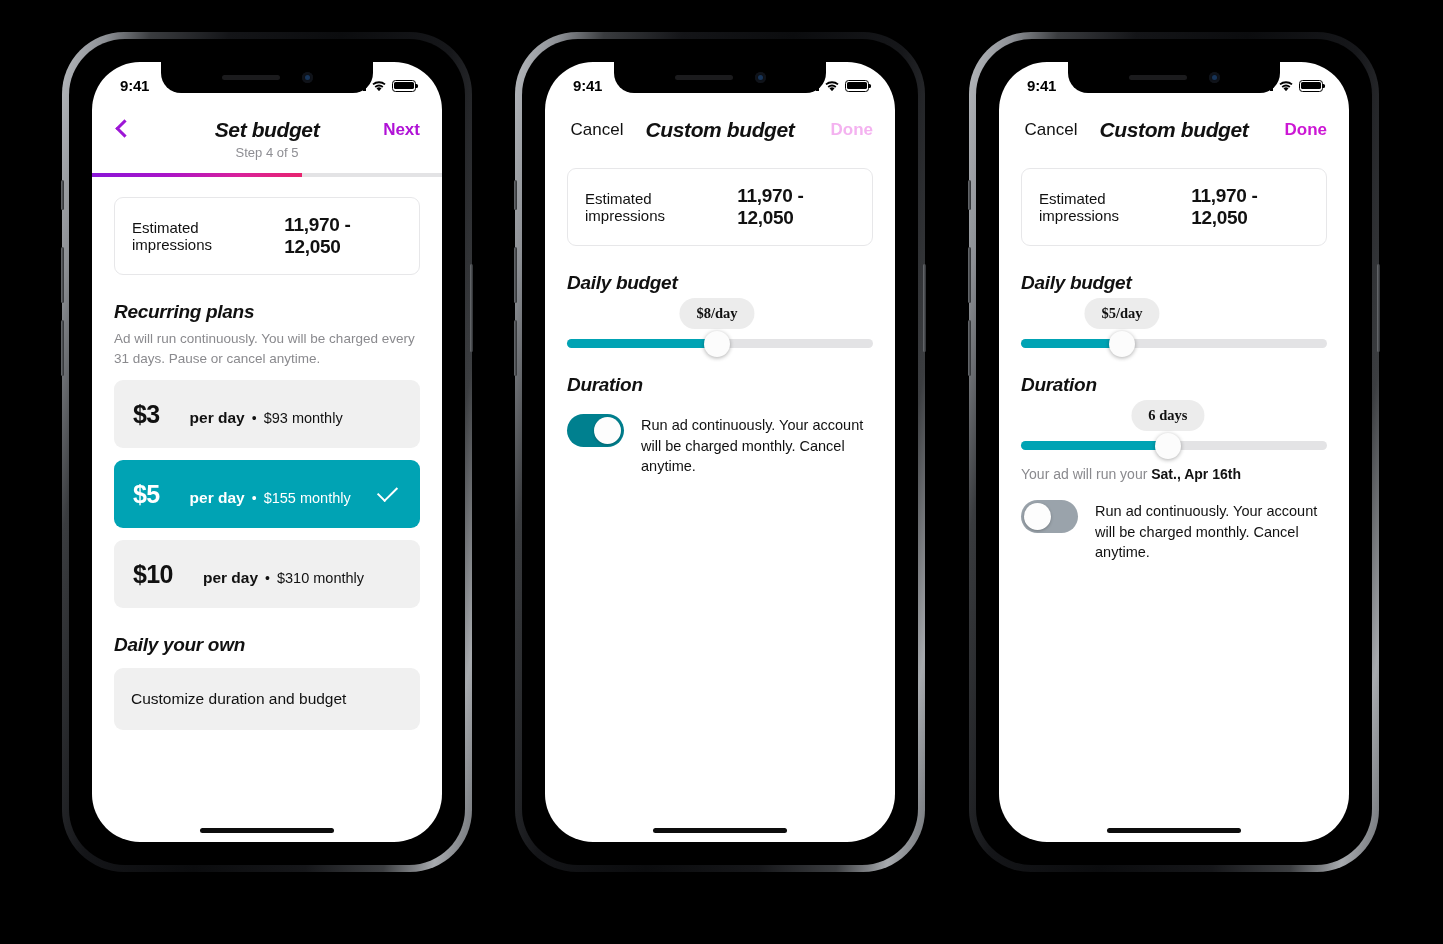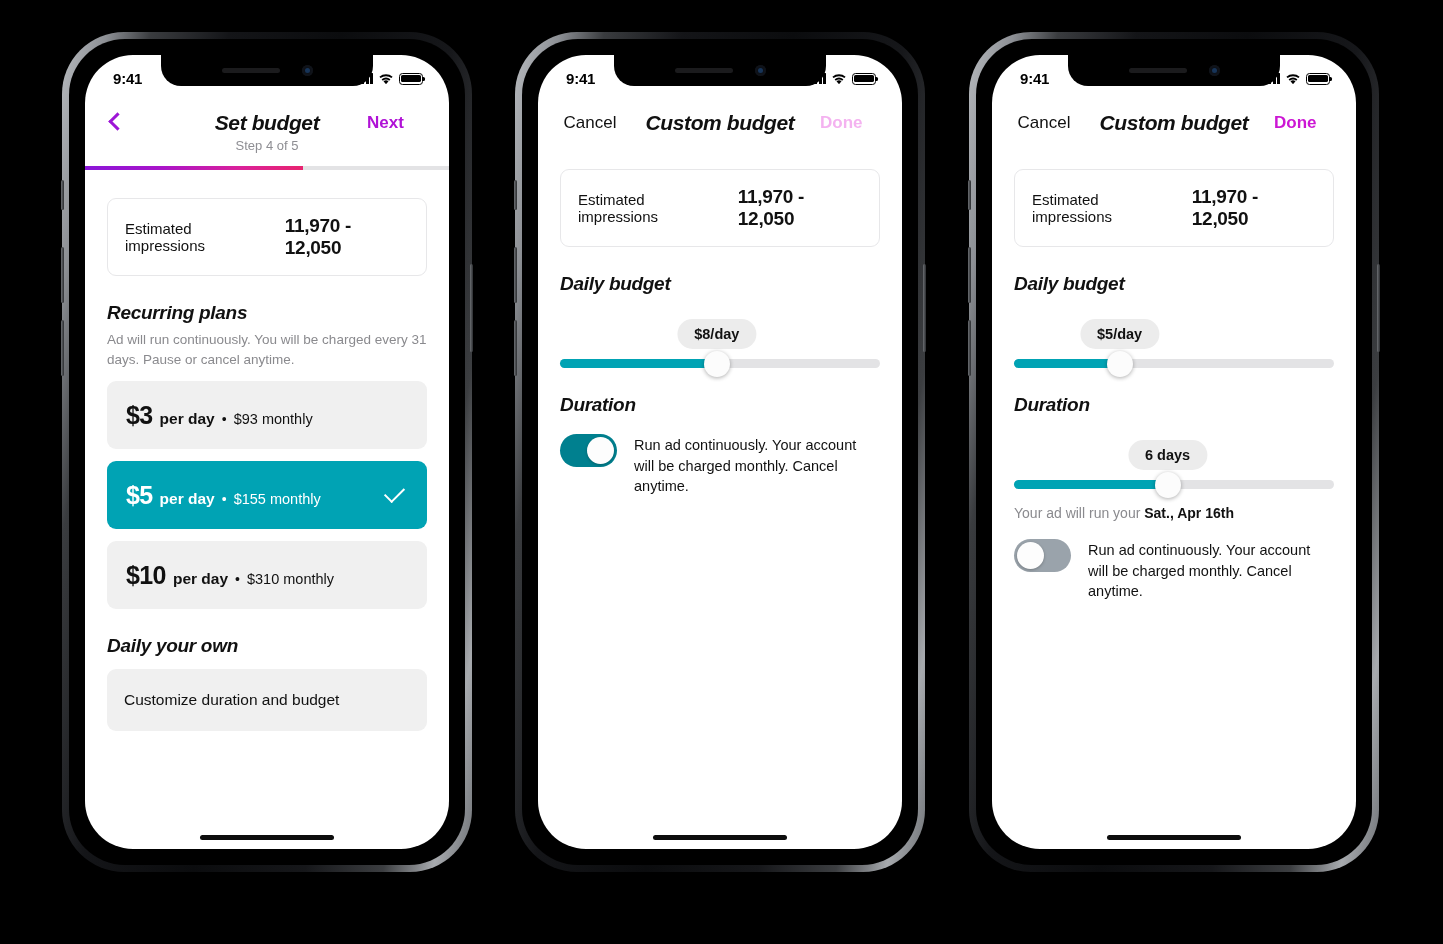--- a/index.html
+++ b/index.html
@@ -21,21 +21,21 @@
     width: 410px; height: 840px;
     border-radius: 62px;
     background: linear-gradient(100deg,#b9bcc0 0%,#8d9095 8%,#3a3c3f 16%,#141518 30%,#0b0c0e 50%,#16171a 70%,#3c3e41 84%,#a7aaae 93%,#6e7175 100%);
     padding: 7px;
     box-shadow: 0 0 0 1px #000;
   }
   .phone-inner {
     width: 100%; height: 100%;
     border-radius: 56px;
     background: #000;
-    padding: 16px;
+    padding: 23px;
   }
   .screen {
     position: relative;
     width: 100%; height: 100%;
     border-radius: 48px;
     background: #fff;
     overflow: hidden;
   }
   .side-btn {
     position: absolute;
@@ -111,21 +111,21 @@
     font-size: 21px;
     font-weight: bold;
     font-style: italic;
     letter-spacing: -0.4px;
     color: #111;
   }
   .nav-left, .nav-right {
     font-size: 17px;
     min-width: 60px;
   }
-  .nav-right { text-align: left; }
+  .nav-right { text-align: right; }
   .nav-action-purple { color: #b012d6; font-weight: bold; }
   .nav-action-pink { color: #f4b2f0; font-weight: bold; }
   .nav-action-magenta { color: #cc17d4; font-weight: bold; }
   .nav-cancel { color: #111; font-size: 17px; text-align: center; }
   .chev-back {
     display:inline-block; width: 13px; height: 13px;
     border-left: 3.4px solid #9d16d6;
     border-bottom: 3.4px solid #9d16d6;
     transform: rotate(45deg);
     margin-left: 4px; margin-top: 2px;
@@ -144,21 +144,21 @@
     position: relative;
   }
   .progress-fill {
     position:absolute; left:0; top:0; height:100%;
     background: linear-gradient(90deg,#8a16d8 0%, #a914c9 35%, #d9219b 70%, #e8246f 100%);
   }
 
   
   .content { padding: 0 22px; }
   .est-card {
-    margin-top: 28px;
+    margin-top: 20px;
     border: 1px solid #e7e7e9;
     border-radius: 9px;
     padding: 16px 17px;
     display: flex;
     align-items: center;
     gap: 13px;
   }
   .est-label { font-size: 15px; color: #111; }
   .est-value { font-size: 19px; font-weight: bold; color: #111; letter-spacing: -0.3px; }
 
@@ -184,21 +184,21 @@
     height: 68px;
     display: flex;
     align-items: center;
     padding: 0 19px;
     justify-content: space-between;
   }
   .plan.selected { background: #00a3b4; }
   .plan-text { display: flex; align-items: baseline; gap: 7px; color: #111; }
   .plan.selected .plan-text { color: #fff; }
   .plan-amt { font-size: 25px; font-weight: bold; letter-spacing: -0.6px; }
-  .plan-per { font-size: 15.5px; font-weight: bold; }
+  .plan-per { font-size: 15.5px; font-weight: bold; margin-left: 23px; }
   .plan-dot { font-size: 14px; }
   .plan-month { font-size: 14.5px; }
   .check {
     width: 19px; height: 11px;
     border-left: 2.6px solid #fff;
     border-bottom: 2.6px solid #fff;
     transform: rotate(-45deg);
     margin-right: 4px; margin-bottom: 5px;
   }
 
@@ -209,21 +209,21 @@
     height: 62px;
     display: flex;
     align-items: center;
     padding: 0 17px;
     font-size: 15.5px;
     font-weight: normal;
     color: #111;
   }
 
   
-  .slider-group { margin-top: 24px; }
+  .slider-group { margin-top: 4px; font-family: Liberation Serif, serif; }
   .bubble-row { display: flex; }
   .bubble {
     background: #ececec;
     border-radius: 16px;
     padding: 7px 17px;
     font-size: 14.5px;
     font-weight: bold;
     color: #111;
     transform: translateX(-50%);
     white-space: nowrap;

